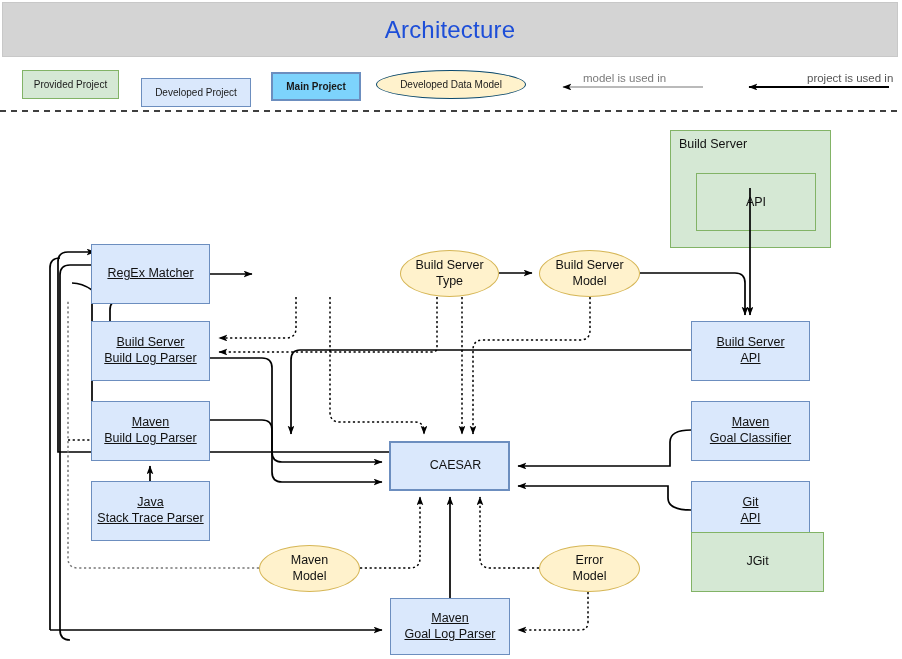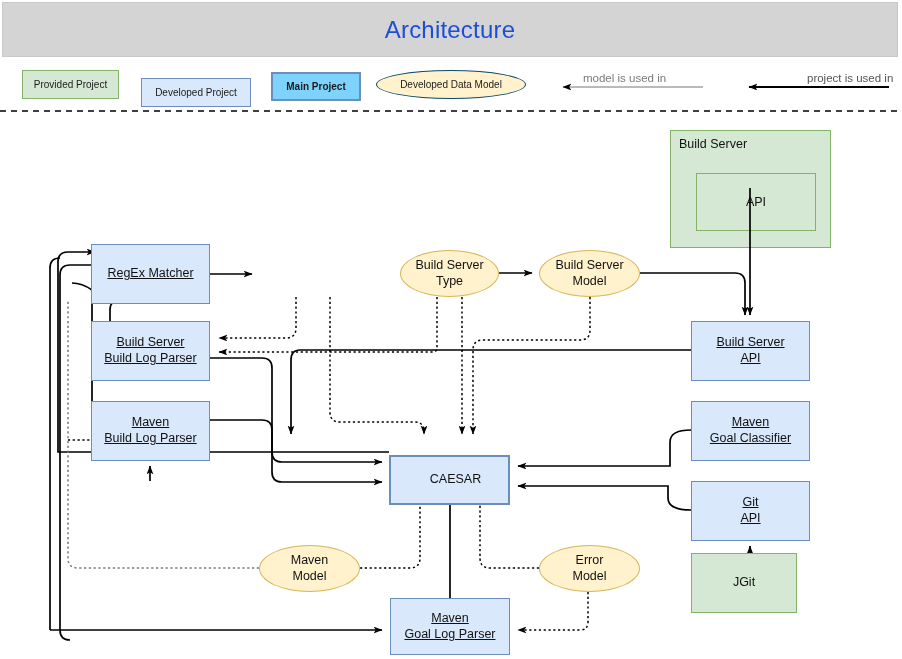--- a/index.html
+++ b/index.html
@@ -245,36 +245,38 @@
   </svg>
 
   <div class="node proc" style="left:91px; top:244px; width:119px; height:60px;">RegEx Matcher</div>
 
   <div class="node proc" style="left:91px; top:321px; width:119px; height:60px;">Build Server
 Build Log Parser</div>
 
   <div class="node proc" style="left:91px; top:401px; width:119px; height:60px;">Maven
 Build Log Parser</div>
 
-
-  <div class="node main" style="left:389px; top:455px; width:121px; height:50px;padding-left:12px;">CAESAR</div>
+  <div class="node proc" style="left:91px; top:481px; width:119px; height:60px;">Java
+Stack Trace Parser</div>
+
+  <div class="node main" style="left:389px; top:441px; width:121px; height:50px;padding-left:12px;">CAESAR</div>
 
   <div class="node proc" style="left:390px; top:598px; width:120px; height:57px;">Maven
 Goal Log Parser</div>
 
   <div class="node proc" style="left:691px; top:321px; width:119px; height:60px;">Build Server
 API</div>
 
   <div class="node proc" style="left:691px; top:401px; width:119px; height:60px;">Maven
 Goal Classifier</div>
 
   <div class="node proc" style="left:691px; top:481px; width:119px; height:60px;">Git
 API</div>
 
-  <div class="node provided" style="left:691px; top:553px; width:106px; height:60px;text-align:right;">JGit</div>
+  <div class="node provided" style="left:691px; top:532px; width:133px; height:60px;text-align:right;">JGit</div>
 
 
   <div class="node model" style="left:400px; top:250px; width:99px; height:47px;">Build Server
 Type</div>
 
   <div class="node model" style="left:539px; top:250px; width:101px; height:47px;">Build Server
 Model</div>
 
   <div class="node model" style="left:259px; top:545px; width:101px; height:47px;">Maven
 Model</div>

